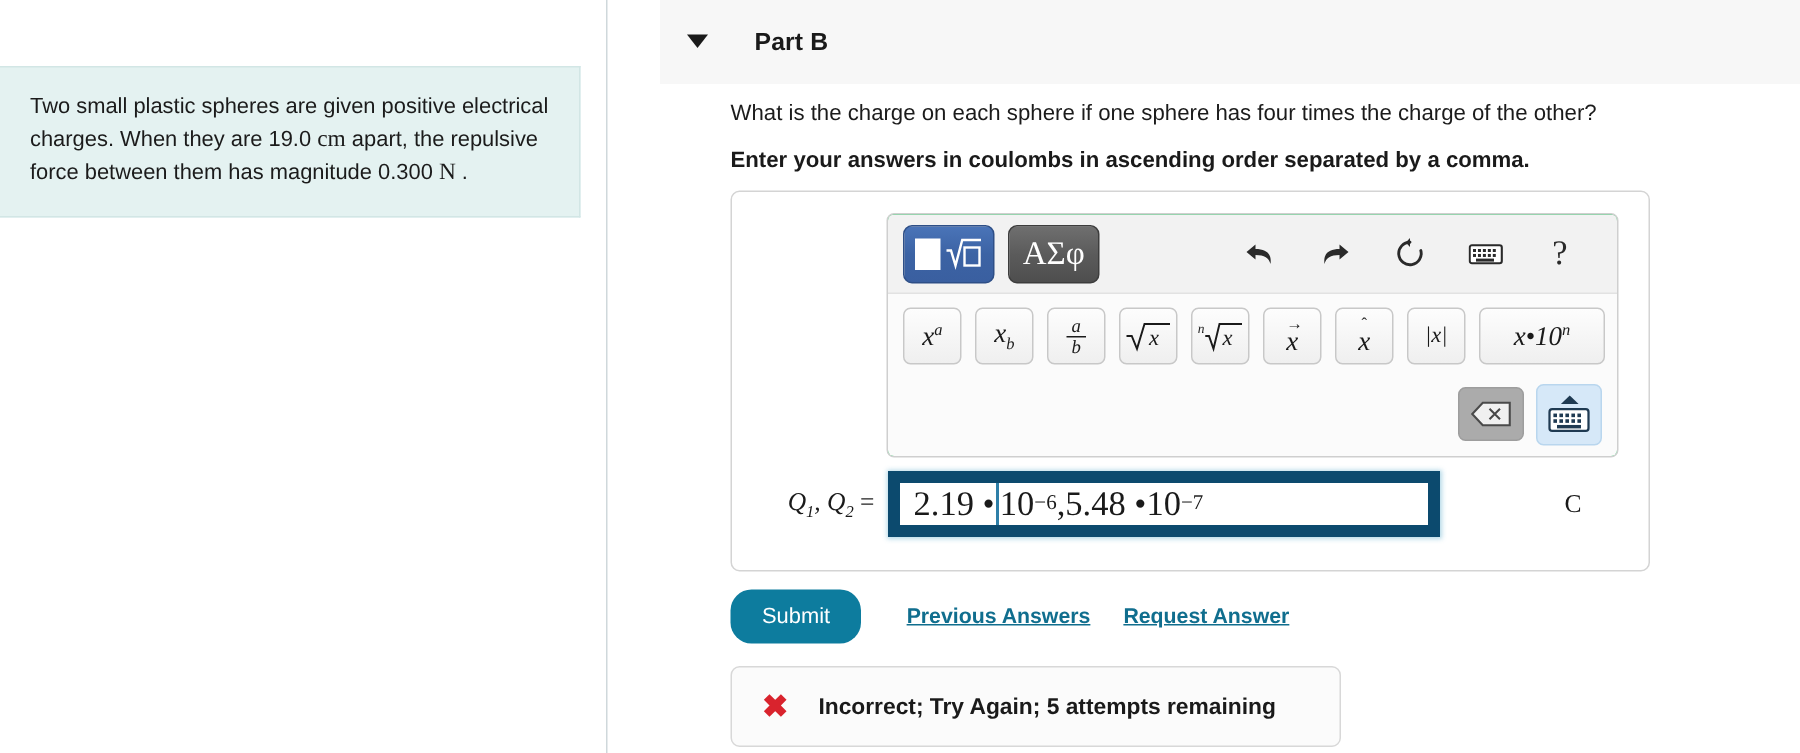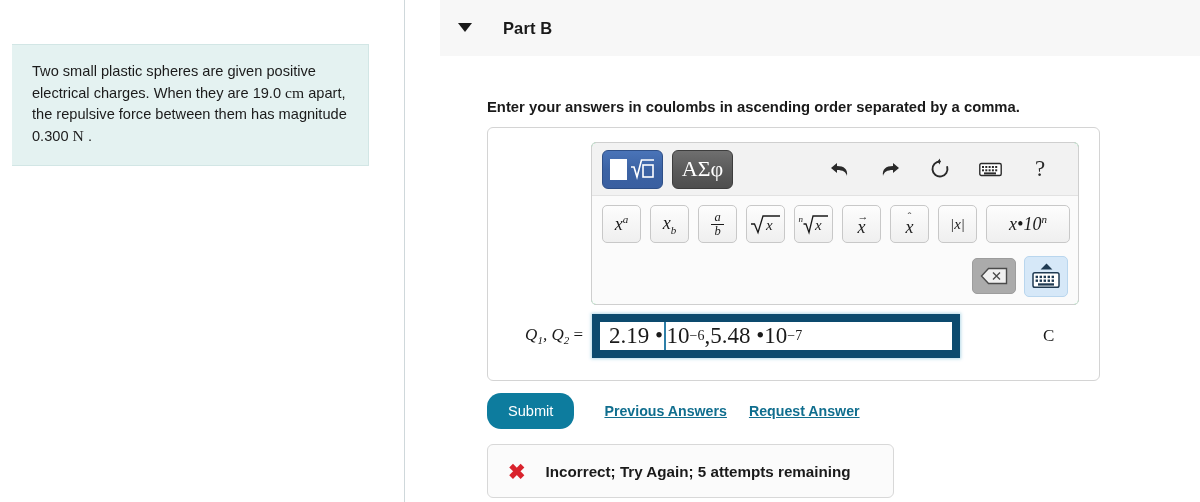--- a/index.html
+++ b/index.html
@@ -19,22 +19,22 @@
   #left-column {
     position: absolute;
     left: 0; top: 0;
     width: 405px; height: 502px;
     background: #ffffff;
     border-right: 1px solid #cfd8db;
     box-sizing: border-box;
   }
   #problem-statement {
     position: absolute;
-    left: 12px; top: 44px;
-    width: 357px;
+    left: 0; top: 44px;
+    width: 387px;
     background: #e4f2f1;
     border-top: 1px solid #d2e6e5;
     border-bottom: 1px solid #d2e6e5;
     border-right: 1px solid #d2e6e5;
     box-sizing: border-box;
     padding: 16px 20px 18px 20px;
     font-size: 14.6px;
     line-height: 1.43;
     color: #1b1b1b;
   }
@@ -356,20 +356,21 @@
   </div>
 </div>
 
 <div id="right-column">
 
   <div id="part-header">
     <div id="part-caret"></div>
     <div id="part-title">Part B</div>
   </div>
 
+  <div id="question-text">What is the charge on each sphere if one sphere has four times the charge of the other?</div>
   <div id="instruction-text">Enter your answers in coulombs in ascending order separated by a comma.</div>
 
   <div id="answer-panel">
 
     <div id="math-toolbar">
 
       <div id="toolbar-row-modes">
         <div class="mode-btn" id="mode-math">
           <div class="mm-square"></div>
           <div class="mm-radical">

